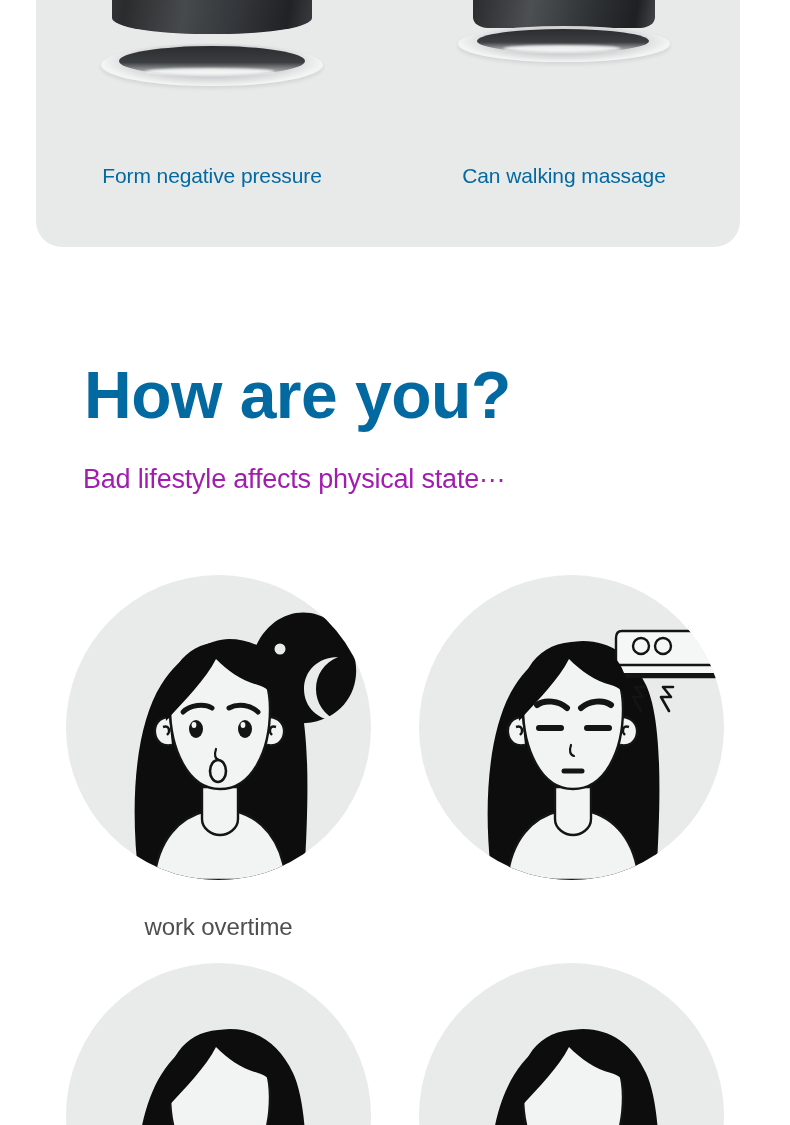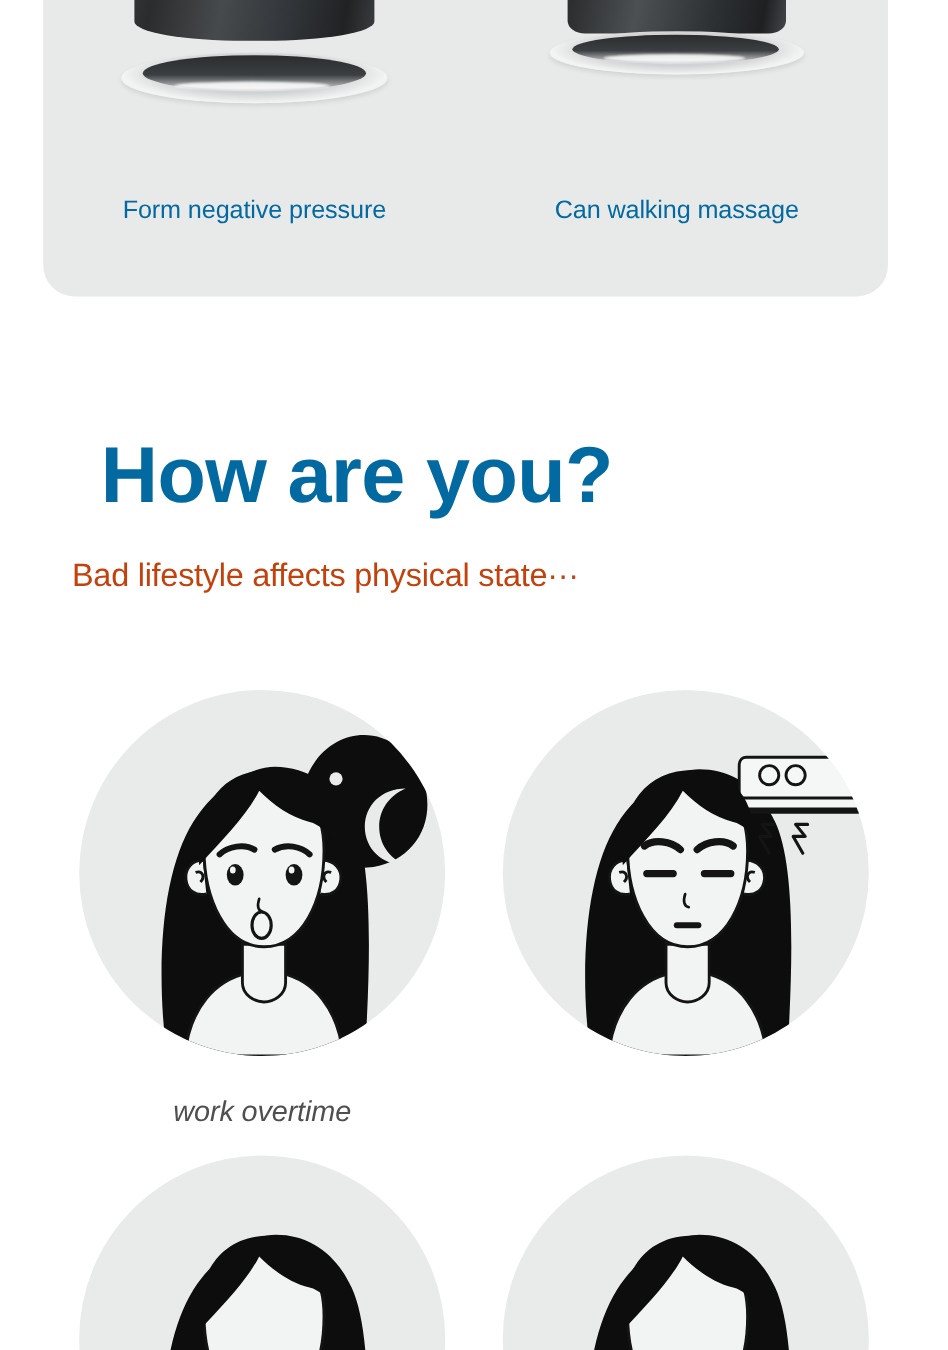--- a/index.html
+++ b/index.html
@@ -120,40 +120,39 @@
     top: 334px;
     font-size: 66px;
     font-weight: 700;
     color: #0369a1;
     letter-spacing: -0.5px;
     line-height: 1;
     margin-top: 28px;
   }
   .subhead {
     position: absolute;
-    left: 60px;
+    left: 83px;
     top: 466px;
     font-size: 27px;
-    color: #c2410c;
+    color: #a21caf;
     letter-spacing: -0.2px;
     line-height: 1;
   }
 
   
   .illus-grid {
     position: absolute;
     left: 0;
     top: 575px;
     width: 790px;
   }
   .illus-row {
     display: flex;
     justify-content: center;
     gap: 48px;
-    font-style: italic;
   }
   .illus-cell {
     width: 305px;
     display: flex;
     flex-direction: column;
     align-items: center;
   }
   .illus-circle {
     width: 305px;
     height: 305px;

